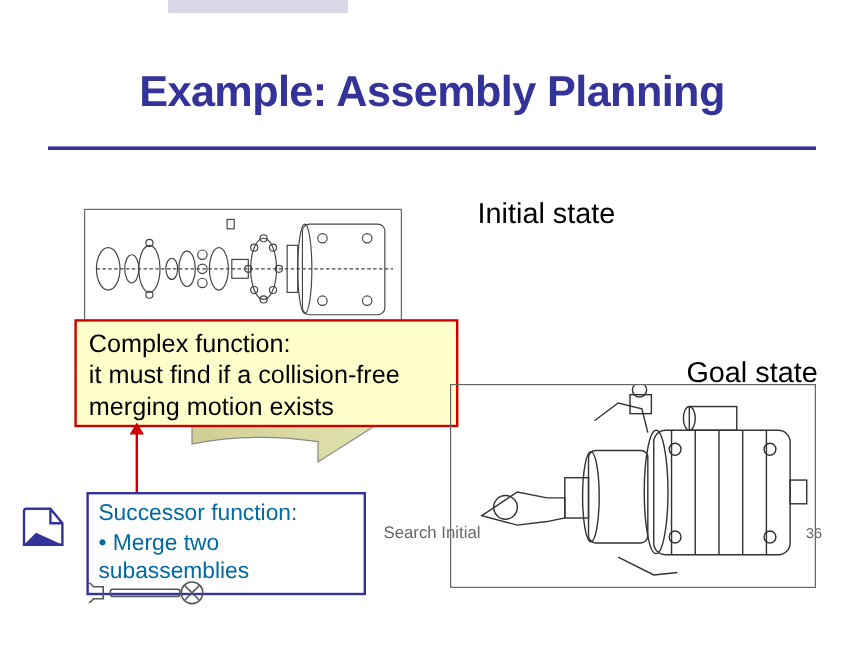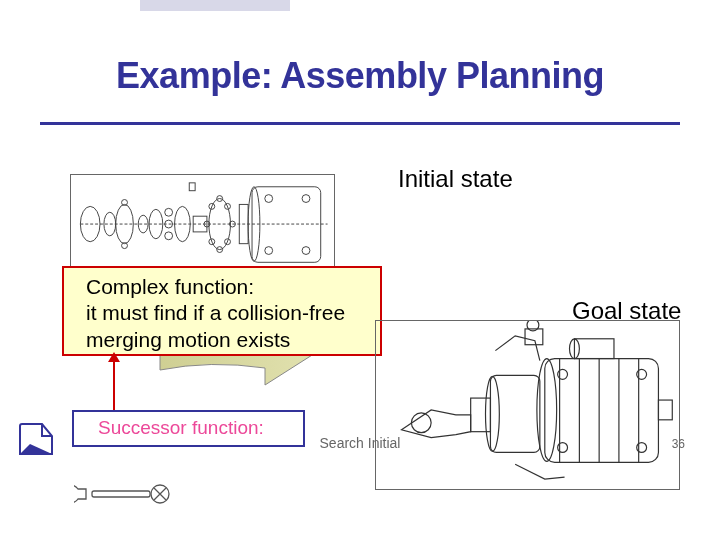--- a/index.html
+++ b/index.html
@@ -7,22 +7,22 @@
   .slide { width: 720px; height: 464px; position: relative; }
   .top-accent { position: absolute; top: 0; left: 140px; width: 150px; height: 11px; background: #d8d8e8; }
   .title { position: absolute; top: 55px; left: 0; width: 720px; text-align: center; font-size: 36px; font-weight: bold; color: #333399; letter-spacing: -0.5px; }
   .hr { position: absolute; top: 122px; left: 40px; width: 640px; height: 2px; background: #333399; box-shadow: 0 1px 0 #333399; }
   .label-initial { position: absolute; top: 165px; left: 370px; font-size: 24px; color: #000; margin-left: 28px; }
   .label-goal { position: absolute; top: 275px; left: 572px; font-size: 24px; color: #000; margin-top: 22px; }
   .figure { position: absolute; border: 1px solid #666; }
   .fig-initial { top: 174px; left: 70px; width: 265px; height: 105px; }
   .fig-goal { top: 320px; left: 375px; width: 305px; height: 170px; }
   .arrow { position: absolute; top: 310px; left: 155px; width: 170px; height: 80px; }
-  .callout-complex { position: absolute; top: 266px; left: 62px; width: 320px; height: 90px; background: #ffffcc; border: 2px solid #cc0000; padding: 6px 22px; font-size: 21px; color: #000; line-height: 1.25; }
-  .callout-successor { position: absolute; top: 410px; left: 72px; width: 233px; padding: 4px 24px; border: 2px solid #333399; font-size: 19px; color: #ec4899; line-height: 1.3; }
+  .callout-complex { position: absolute; top: 266px; left: 62px; width: 320px; height: 90px; background: #ffffcc; border: 2px solid #cc0000; padding: 6px 10px; font-size: 21px; color: #000; line-height: 1.25; }
+  .callout-successor { position: absolute; top: 410px; left: 72px; width: 233px; padding: 4px 8px; border: 2px solid #333399; font-size: 19px; color: #0369a1; line-height: 1.3; }
   .pointer-line { position: absolute; top: 356px; left: 113px; width: 2px; height: 54px; background: #cc0000; }
   .pointer-head { position: absolute; top: 352px; left: 108px; width: 0; height: 0; border-left: 6px solid transparent; border-right: 6px solid transparent; border-bottom: 10px solid #cc0000; }
   .wrench { position: absolute; top: 481px; left: 74px; }
   .footer-title { position: absolute; bottom: 13px; left: 0; width: 720px; text-align: center; font-size: 14px; color: #666; }
   .footer-num { position: absolute; bottom: 13px; right: 35px; font-size: 12px; color: #666; }
   .corner-fold { position: absolute; bottom: 8px; left: 18px; }
 </style>
 </head>
 <body>
 
@@ -83,20 +83,21 @@
   <div class="callout-complex">
     <span style="white-space:pre-line;">Complex function:
 it must find if a collision-free merging motion exists</span>
   </div>
 
   <div class="pointer-line"></div>
   <div class="pointer-head"></div>
 
   <div class="callout-successor">
     <div>Successor function:</div>
+    <div>• Merge two subassemblies</div>
   </div>
 
   <div class="label-goal">Goal state</div>
 
   <svg class="figure fig-goal" viewBox="0 0 305 170">
     <g stroke="#333" stroke-width="1.2" fill="none">
       <rect x="170" y="38" width="115" height="105" rx="10"></rect>
       <ellipse cx="172" cy="90" rx="10" ry="52"></ellipse>
       <line x1="185" y1="38" x2="185" y2="143"></line>
       <line x1="205" y1="38" x2="205" y2="143"></line>

